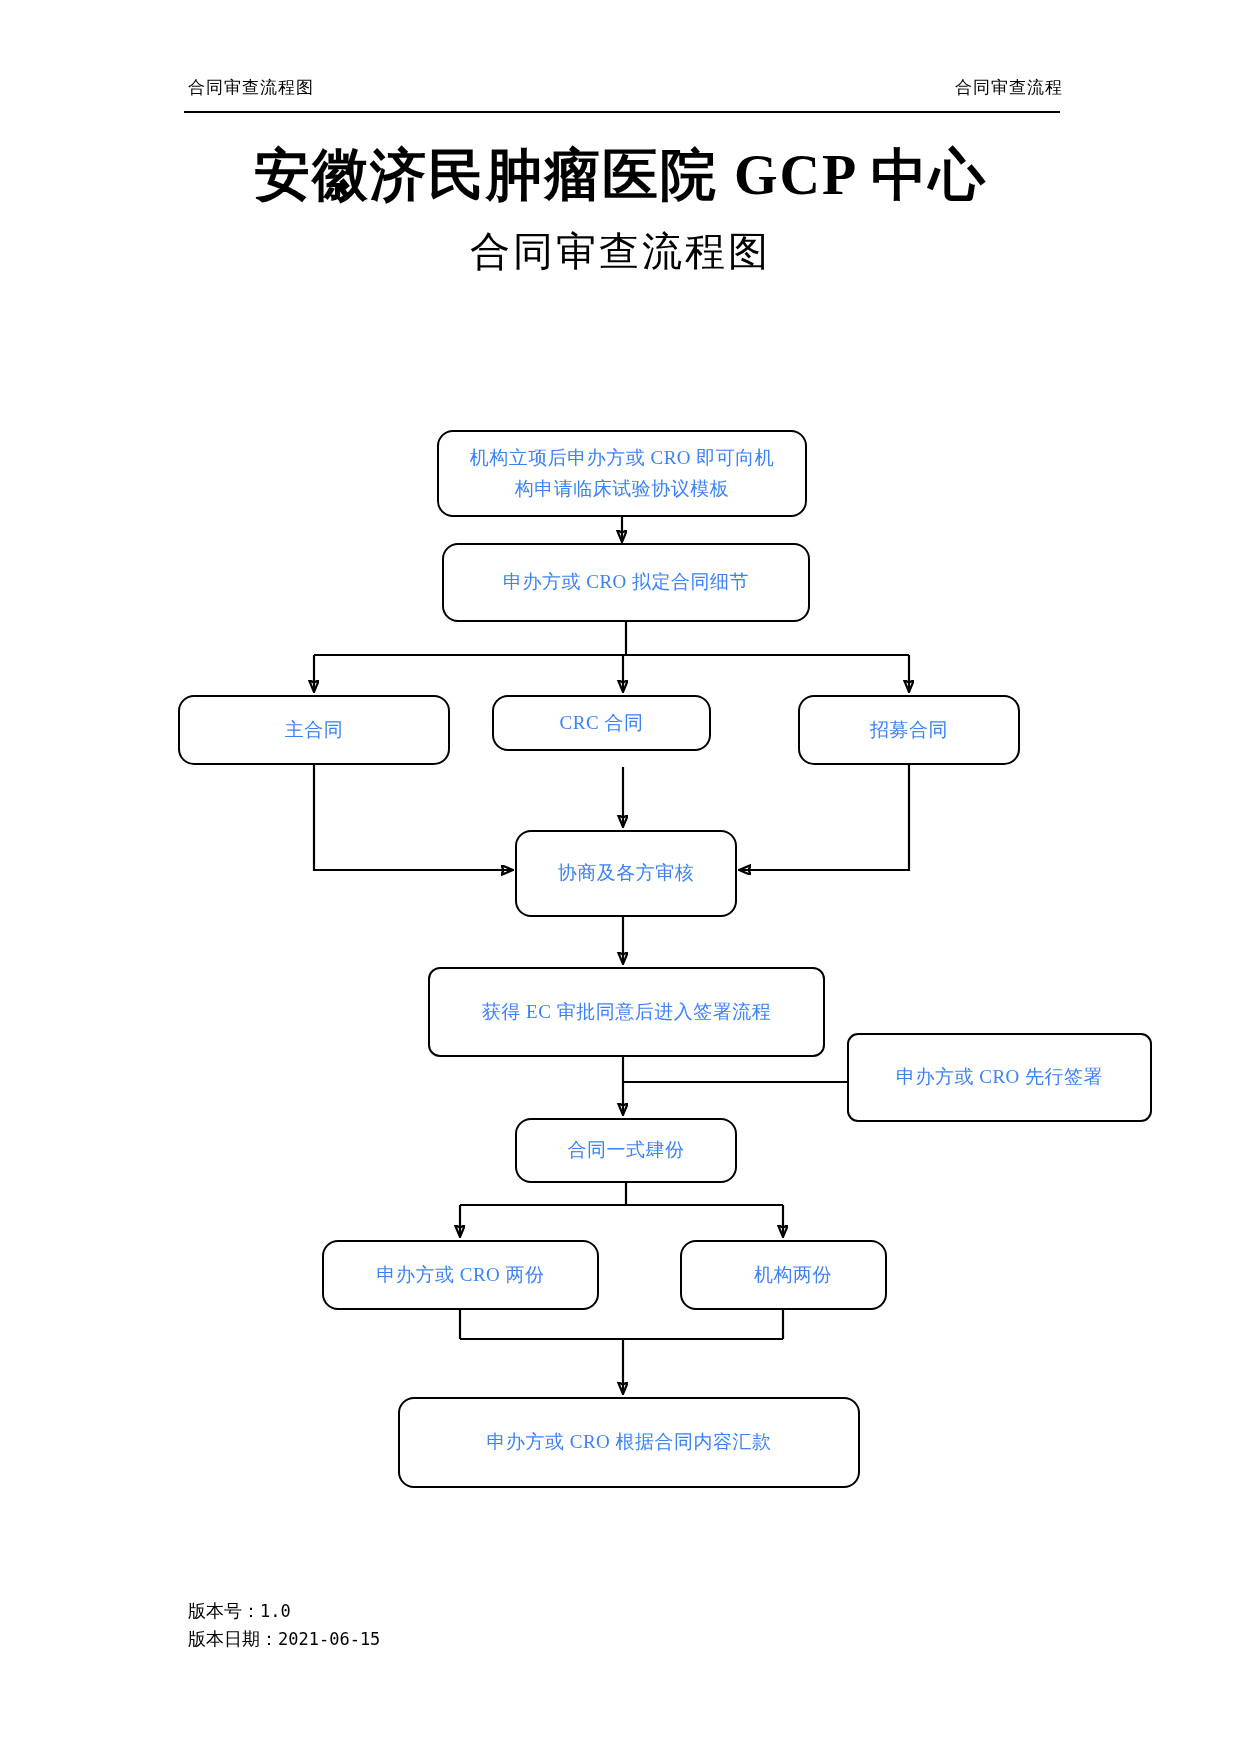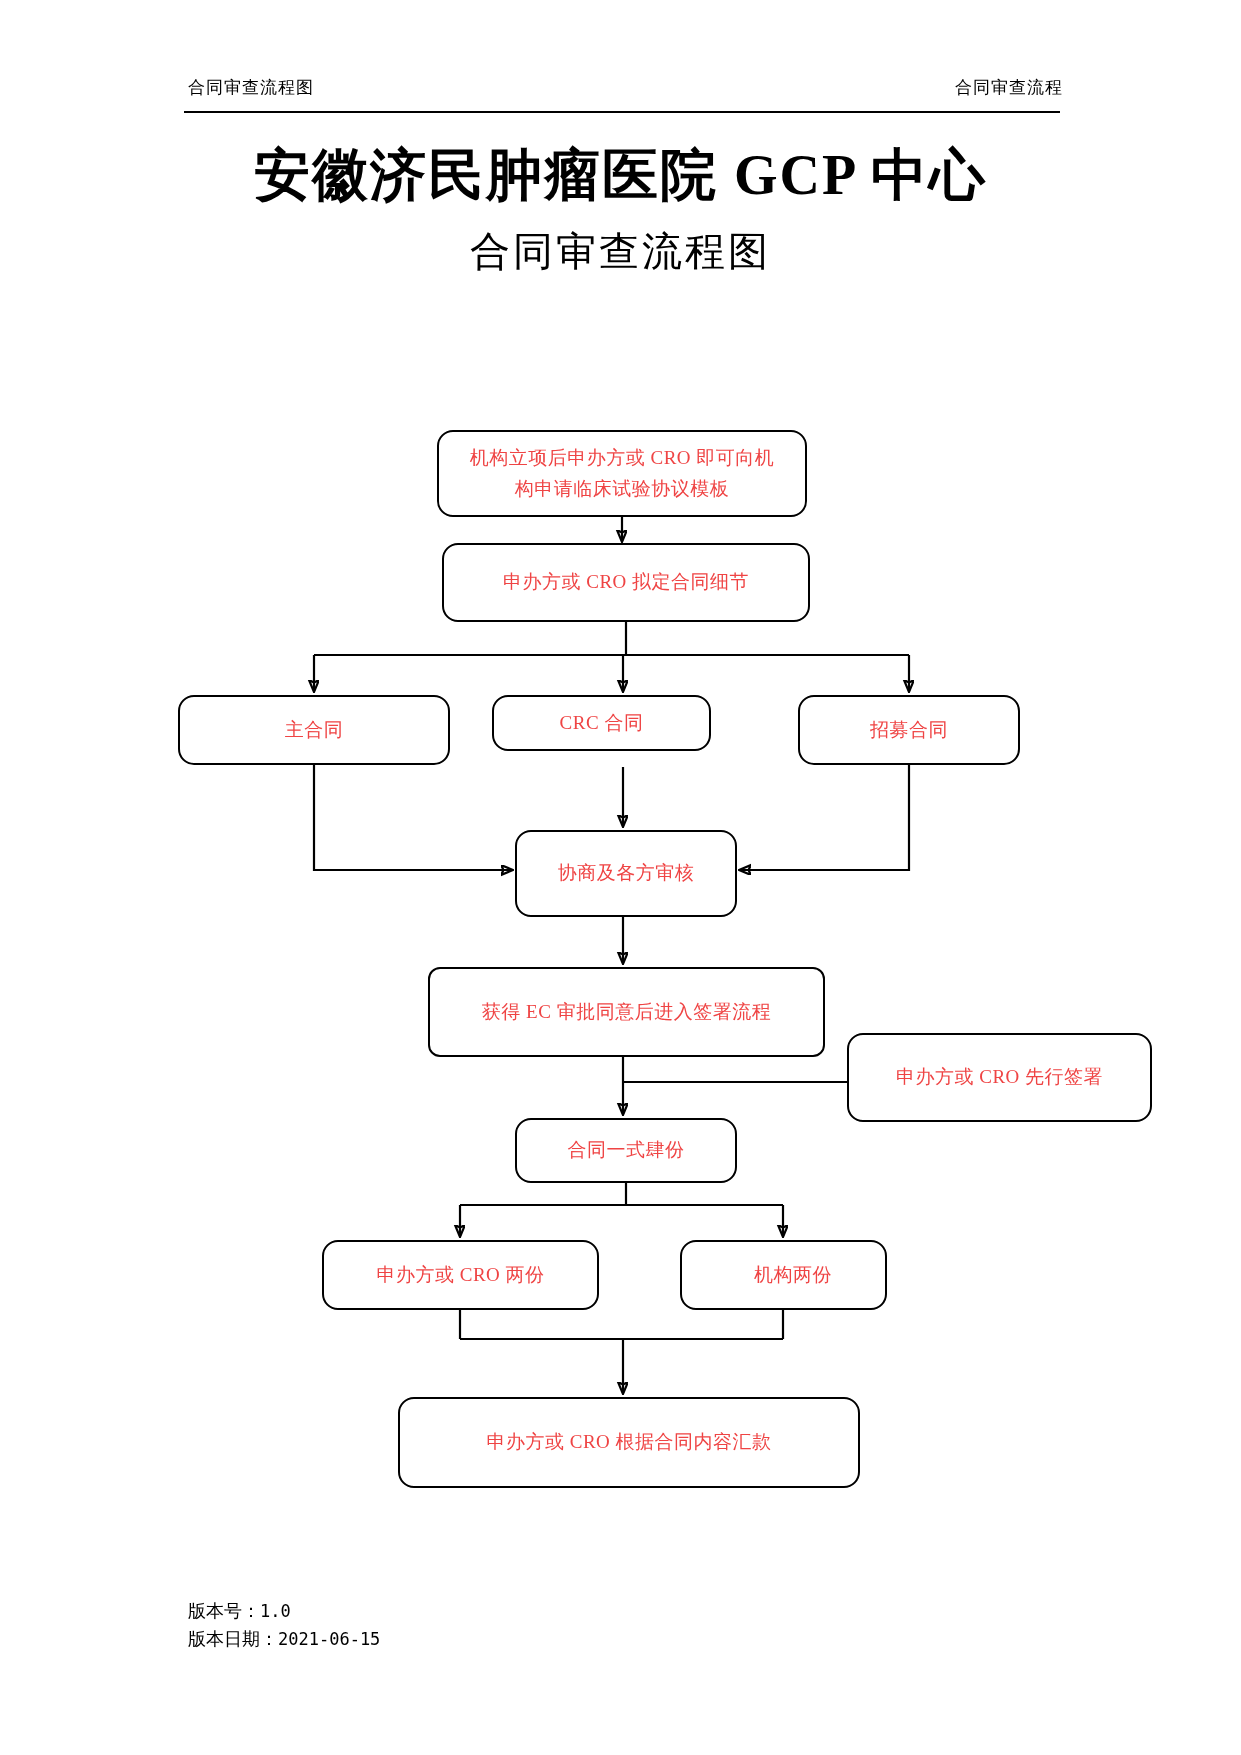--- a/index.html
+++ b/index.html
@@ -29,21 +29,21 @@
   
   .node{
     position:absolute;
     box-sizing:border-box;
     border:2.5px solid #000;
     border-radius:16px;
     background:#fff;
     display:flex;align-items:center;justify-content:center;
     text-align:center;
     font-family:"Liberation Serif",serif;
-    font-size:19px;color:#ef4444;
+    font-size:19px;color:#3b82f6;
     line-height:1.6;letter-spacing:0.5px;
     white-space:pre-line;
     padding:4px 10px;
   }
   .edges{position:absolute;left:0;top:0;pointer-events:none;}
   .edges path{stroke:#000;stroke-width:2.2;fill:none;}
   
   .footer{position:absolute;left:188px;top:1597px;font-size:18px;line-height:28px;}
   .footer .row{white-space:nowrap;}
   .footer .val{font-family:"DejaVu Sans Mono",monospace;font-size:17px;}
@@ -92,21 +92,21 @@
   <div class="node" style="left:178px;top:695px;width:272px;height:70px;">主合同</div>
 
   <div class="node" style="left:492px;top:695px;width:219px;height:56px;">CRC 合同</div>
 
   <div class="node" style="left:798px;top:695px;width:222px;height:70px;">招募合同</div>
 
   <div class="node" style="left:515px;top:830px;width:222px;height:87px;">协商及各方审核</div>
 
   <div class="node" style="left:428px;top:967px;width:397px;height:90px;border-radius:12px;">获得 EC 审批同意后进入签署流程</div>
 
-  <div class="node" style="left:847px;top:1033px;width:305px;height:89px;">申办方或 CRO 先行签署</div>
+  <div class="node" style="left:847px;top:1033px;width:305px;height:89px;border-radius:11px;">申办方或 CRO 先行签署</div>
 
   <div class="node" style="left:515px;top:1118px;width:222px;height:65px;">合同一式肆份</div>
 
   <div class="node" style="left:322px;top:1240px;width:277px;height:70px;">申办方或 CRO 两份</div>
 
   <div class="node" style="left:680px;top:1240px;width:207px;height:70px;padding-left:29px;">机构两份</div>
 
   <div class="node" style="left:398px;top:1397px;width:462px;height:91px;">申办方或 CRO 根据合同内容汇款</div>
 
   <div class="footer">

